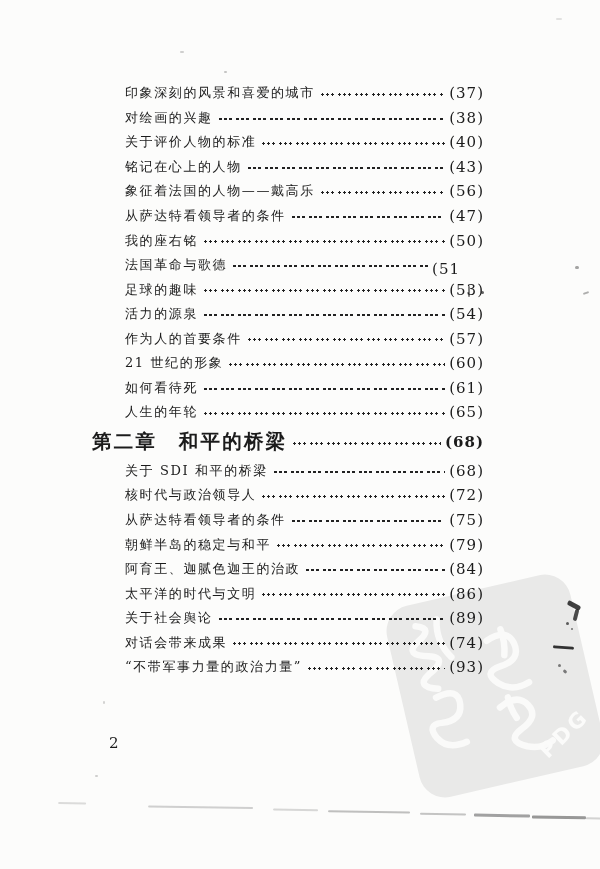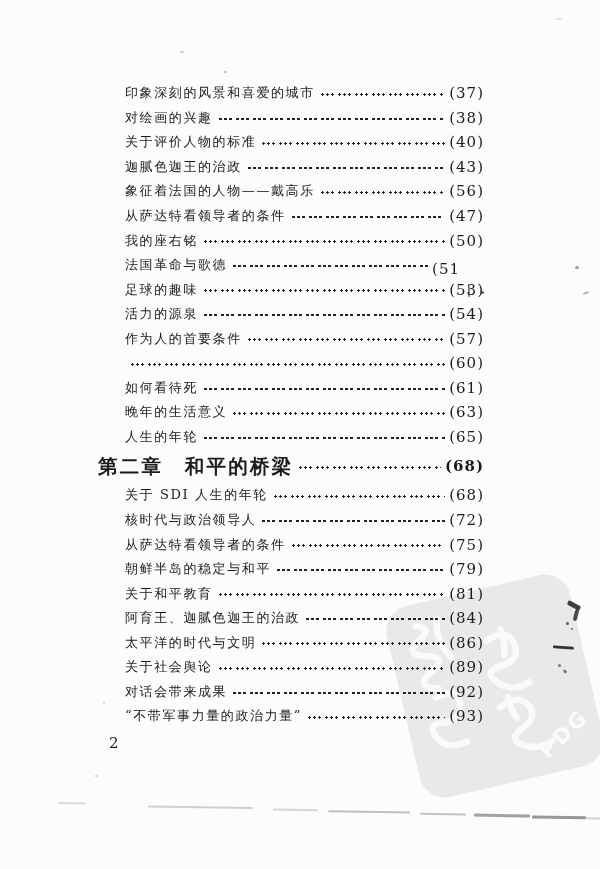--- a/index.html
+++ b/index.html
@@ -6,21 +6,21 @@
   .page{
     position:relative;width:600px;height:869px;overflow:hidden;
     background:#fcfcfb;color:#1b1b1b;
     font-family:"DejaVu Serif","Liberation Serif",serif;
   }
   
   .toc{position:absolute;left:92px;top:81px;width:392px;z-index:2;}
   .row{display:flex;align-items:center;height:24.55px;}
   .row.item{padding-left:33px;}
   .row .title{white-space:nowrap;font-size:13px;letter-spacing:1.6px;flex:0 0 auto;}
-  .row.chapter{height:34px;margin-left:6px;}
+  .row.chapter{height:34px;}
   .row.chapter .title{font-size:19.5px;font-weight:bold;letter-spacing:2.2px;}
   .row .leader{
     flex:1 1 auto;height:100%;margin:0 4px 0 5px;min-width:12px;
     background-image:
       radial-gradient(circle 1.25px at 2.5px 54%, #222 97%, transparent),
       radial-gradient(circle 1.25px at 7.5px 54%, #222 97%, transparent),
       radial-gradient(circle 1.25px at 12.5px 54%, #222 97%, transparent);
     background-size:17px 100%;
     background-repeat:repeat-x;
   }
@@ -75,21 +75,21 @@
         <span class="title">对绘画的兴趣</span>
         <span class="leader" aria-hidden="true"></span>
         <span class="pagenum">(38)</span>
       </div>
       <div class="row item">
         <span class="title">关于评价人物的标准</span>
         <span class="leader" aria-hidden="true"></span>
         <span class="pagenum">(40)</span>
       </div>
       <div class="row item">
-        <span class="title">迦腻色迦王的治政</span>
+        <span class="title">铭记在心上的人物</span>
         <span class="leader" aria-hidden="true"></span>
         <span class="pagenum">(43)</span>
       </div>
       <div class="row item">
         <span class="title">象征着法国的人物——戴高乐</span>
         <span class="leader" aria-hidden="true"></span>
         <span class="pagenum">(56)</span>
       </div>
       <div class="row item">
         <span class="title">从萨达特看领导者的条件</span>
@@ -115,87 +115,78 @@
         <span class="title">活力的源泉</span>
         <span class="leader" aria-hidden="true"></span>
         <span class="pagenum">(54)</span>
       </div>
       <div class="row item">
         <span class="title">作为人的首要条件</span>
         <span class="leader" aria-hidden="true"></span>
         <span class="pagenum">(57)</span>
       </div>
       <div class="row item">
+        <span class="title">21 世纪的形象</span>
         <span class="leader" aria-hidden="true"></span>
         <span class="pagenum">(60)</span>
       </div>
       <div class="row item">
         <span class="title">如何看待死</span>
         <span class="leader" aria-hidden="true"></span>
         <span class="pagenum">(61)</span>
-      </div>
-      <div class="row item">
-        <span class="title">晚年的生活意义</span>
-        <span class="leader" aria-hidden="true"></span>
-        <span class="pagenum">(63)</span>
       </div>
       <div class="row item">
         <span class="title">人生的年轮</span>
         <span class="leader" aria-hidden="true"></span>
         <span class="pagenum">(65)</span>
       </div>
       <div class="row chapter">
         <span class="title">第二章　和平的桥梁</span>
         <span class="leader" aria-hidden="true"></span>
         <span class="pagenum">(68)</span>
       </div>
       <div class="row item">
-        <span class="title">关于 SDI 人生的年轮</span>
+        <span class="title">关于 SDI 和平的桥梁</span>
         <span class="leader" aria-hidden="true"></span>
         <span class="pagenum">(68)</span>
       </div>
       <div class="row item">
         <span class="title">核时代与政治领导人</span>
         <span class="leader" aria-hidden="true"></span>
         <span class="pagenum">(72)</span>
       </div>
       <div class="row item">
         <span class="title">从萨达特看领导者的条件</span>
         <span class="leader" aria-hidden="true"></span>
         <span class="pagenum">(75)</span>
       </div>
       <div class="row item">
         <span class="title">朝鲜半岛的稳定与和平</span>
         <span class="leader" aria-hidden="true"></span>
         <span class="pagenum">(79)</span>
       </div>
       <div class="row item">
-        <span class="title">关于和平教育</span>
-        <span class="leader" aria-hidden="true"></span>
-        <span class="pagenum">(81)</span>
-      </div>
-      <div class="row item">
         <span class="title">阿育王、迦腻色迦王的治政</span>
         <span class="leader" aria-hidden="true"></span>
         <span class="pagenum">(84)</span>
       </div>
       <div class="row item">
         <span class="title">太平洋的时代与文明</span>
         <span class="leader" aria-hidden="true"></span>
         <span class="pagenum">(86)</span>
       </div>
       <div class="row item">
         <span class="title">关于社会舆论</span>
         <span class="leader" aria-hidden="true"></span>
         <span class="pagenum">(89)</span>
       </div>
       <div class="row item">
         <span class="title">对话会带来成果</span>
         <span class="leader" aria-hidden="true"></span>
-        <span class="pagenum">(92)</span>
+        <span class="pagenum">(74)</span>
       </div>
       <div class="row item">
         <span class="title">“不带军事力量的政治力量”</span>
         <span class="leader" aria-hidden="true"></span>
         <span class="pagenum">(93)</span>
       </div>
     </main>
 
   <div class="page-number">2</div>
 

